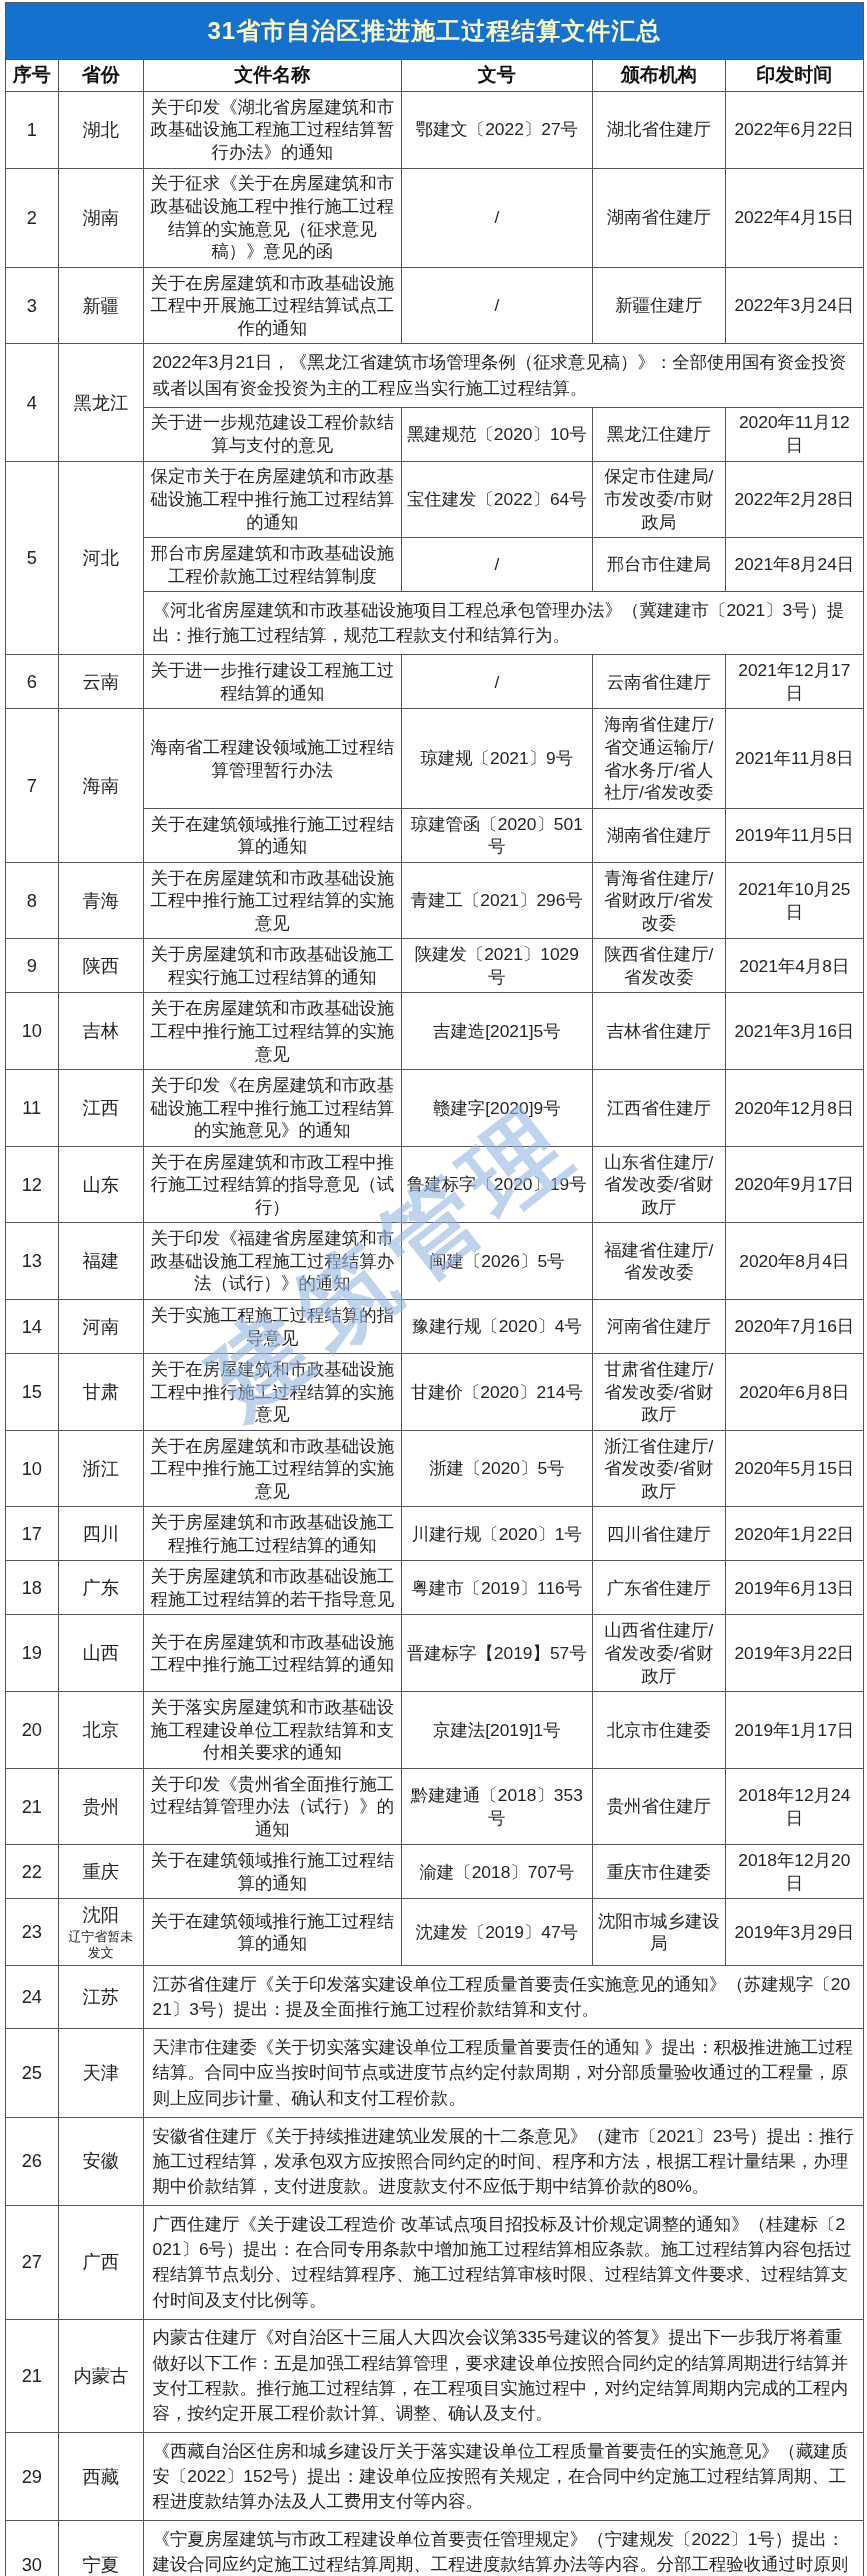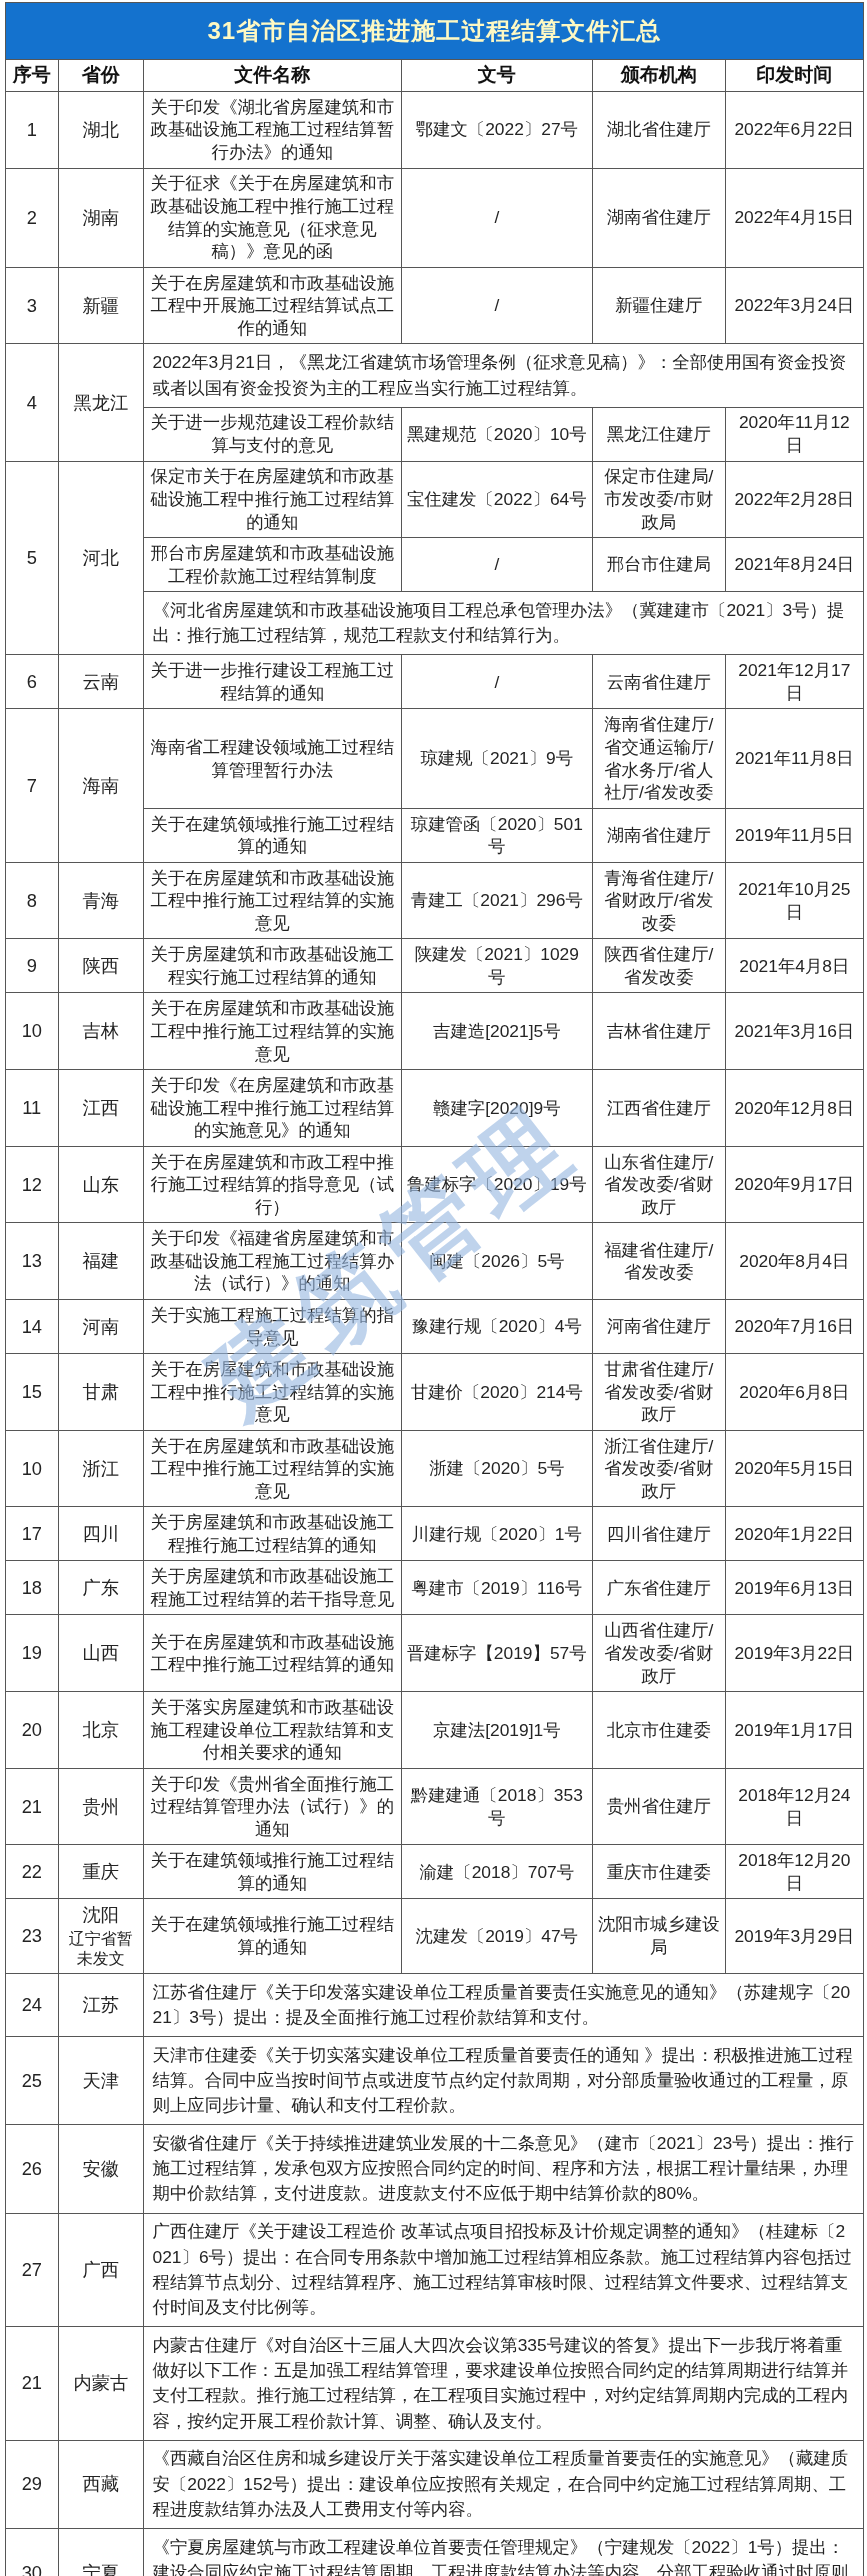--- a/index.html
+++ b/index.html
@@ -46,21 +46,21 @@
   tbody td{
     font-size:17.4px;
     line-height:1.3;
     font-weight:500;
     text-align:center;
     vertical-align:middle;
     padding:3.9px 4.8px;
   }
   td.cell-no{font-size:18.3px;}
   td.cell-prov{font-size:18.3px;}
-  .prov-sub{font-size:16px;line-height:1.25;margin-top:1.9px;}
+  .prov-sub{font-size:13px;line-height:1.25;margin-top:1.9px;}
   td.cell-doc{padding:3.9px 5.8px;}
   td.cell-note{
     text-align:left;
     padding:5.8px 8.7px;
     line-height:1.45;
   }
   
   .wm-diagonal{
     position:absolute;
     left:224px;

